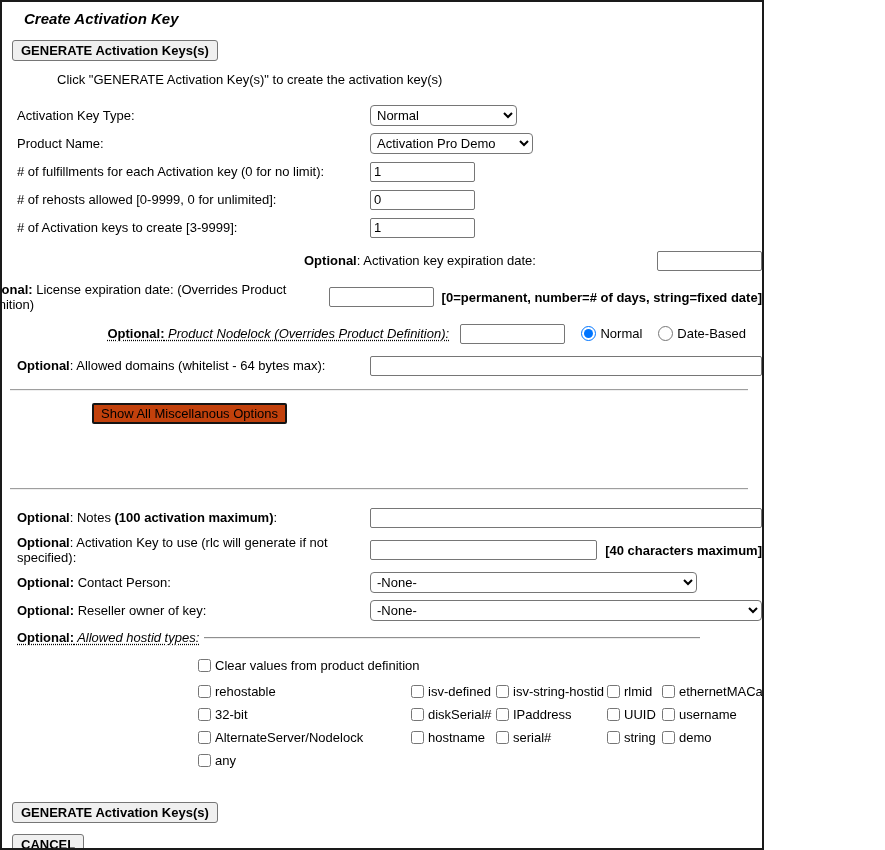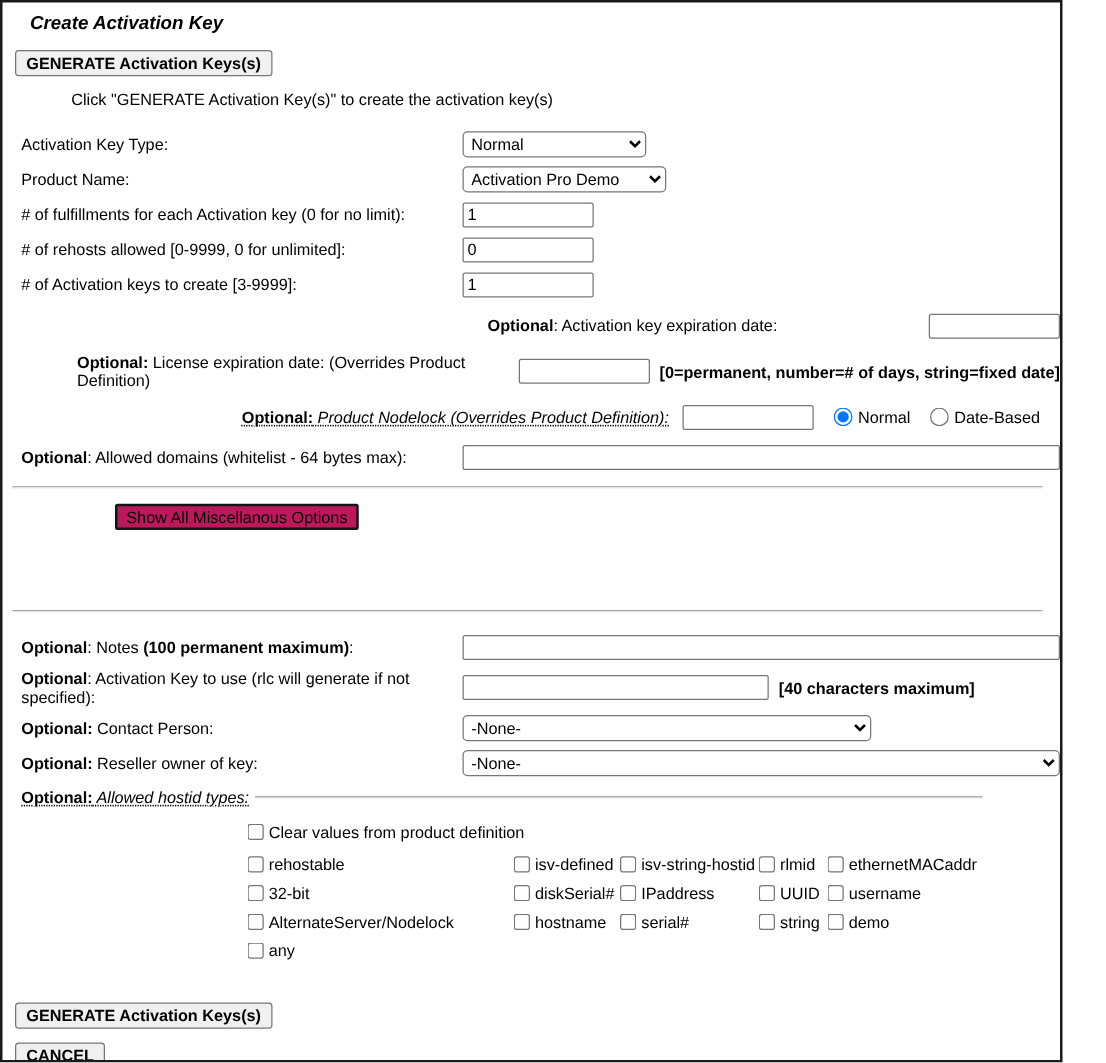--- a/index.html
+++ b/index.html
@@ -1,17 +1,17 @@
 <!DOCTYPE html>
 <html><head>
 <meta charset="utf-8">
 <style>
   * { box-sizing: border-box; }
   body { margin:0; background:#fff; font-family:"Liberation Sans", sans-serif; font-size:13px; color:#000; }
-  .page { position:relative; width:850px; height:850px; border:2px solid #1a1a1a; background:#fff; overflow:hidden; }
+  .page { position:relative; width:764px; height:850px; border:2px solid #1a1a1a; background:#fff; overflow:hidden; }
 
   .title { font-style:italic; font-weight:bold; font-size:15px; margin:8px 0 0 22px; }
 
   .btn { font-family:"Liberation Sans", sans-serif; font-size:13px; color:#000;
          background:#f0f0f0; border:1px solid #767676; border-radius:3px;
          padding:2px 8px; cursor:pointer; }
   .btn.bold { font-weight:bold; }
   .btn-top { margin:13px 0 0 10px; }
   .hint { margin:11px 0 0 55px; }
 
@@ -33,21 +33,21 @@
   .note { font-weight:bold; margin-left:8px; white-space:nowrap; }
 
   .radio-group { display:flex; align-items:center; margin-left:16px; }
   input[type=radio] { width:15px; height:15px; margin:0 4px 0 0; accent-color:#0075ff; }
   .radio-lbl { margin-right:16px; }
 
   hr.sep { border:none; border-top:1px solid #9e9e9e; border-bottom:1px solid #efefef;
            height:2px; margin:13px 14px 0 8px; }
   hr.sep2 { margin-top:64px; }
 
-  .misc-btn { margin:12px 0 0 90px; background:#be185d; border:2px solid #141414;
+  .misc-btn { margin:12px 0 0 90px; background:#c2410c; border:2px solid #141414;
               border-radius:2px; padding:1px 7px; font-size:13px; font-family:inherit; cursor:pointer; }
 
   .form-bottom { margin-top:17px; }
   .hostid-row { margin-top:4px; margin-bottom:0; min-height:18px; }
   .lbl-auto { flex-shrink:0; }
   .hostid-line { flex:1; height:2px; border-top:1px solid #8f8f8f; border-bottom:1px solid #ececec;
                  margin:0 62px 0 5px; position:relative; top:1px; }
 
   .cb-area { margin-left:196px; margin-top:8px; }
   .cb { display:flex; align-items:center; height:23px; cursor:default; }
@@ -130,21 +130,21 @@
 
   <hr class="sep">
 
   <button class="misc-btn">Show All Miscellanous Options</button>
 
   <hr class="sep sep2">
 
   <div class="form-bottom">
 
     <div class="row">
-      <span class="lbl"><span class="b">Optional</span><span>: Notes </span><span class="b">(100 permanent maximum)</span><span>:</span></span>
+      <span class="lbl"><span class="b">Optional</span><span>: Notes </span><span class="b">(100 activation maximum)</span><span>:</span></span>
       <input type="text" class="in483" style="">
     </div>
 
     <div class="row">
       <span class="lbl"><span class="b">Optional</span><span>: Activation Key to use (rlc will generate if not specified):</span></span>
       <input type="text" class="in245" style="">
       <span class="note">[40 characters maximum]</span>
     </div>
 
     <div class="row">

